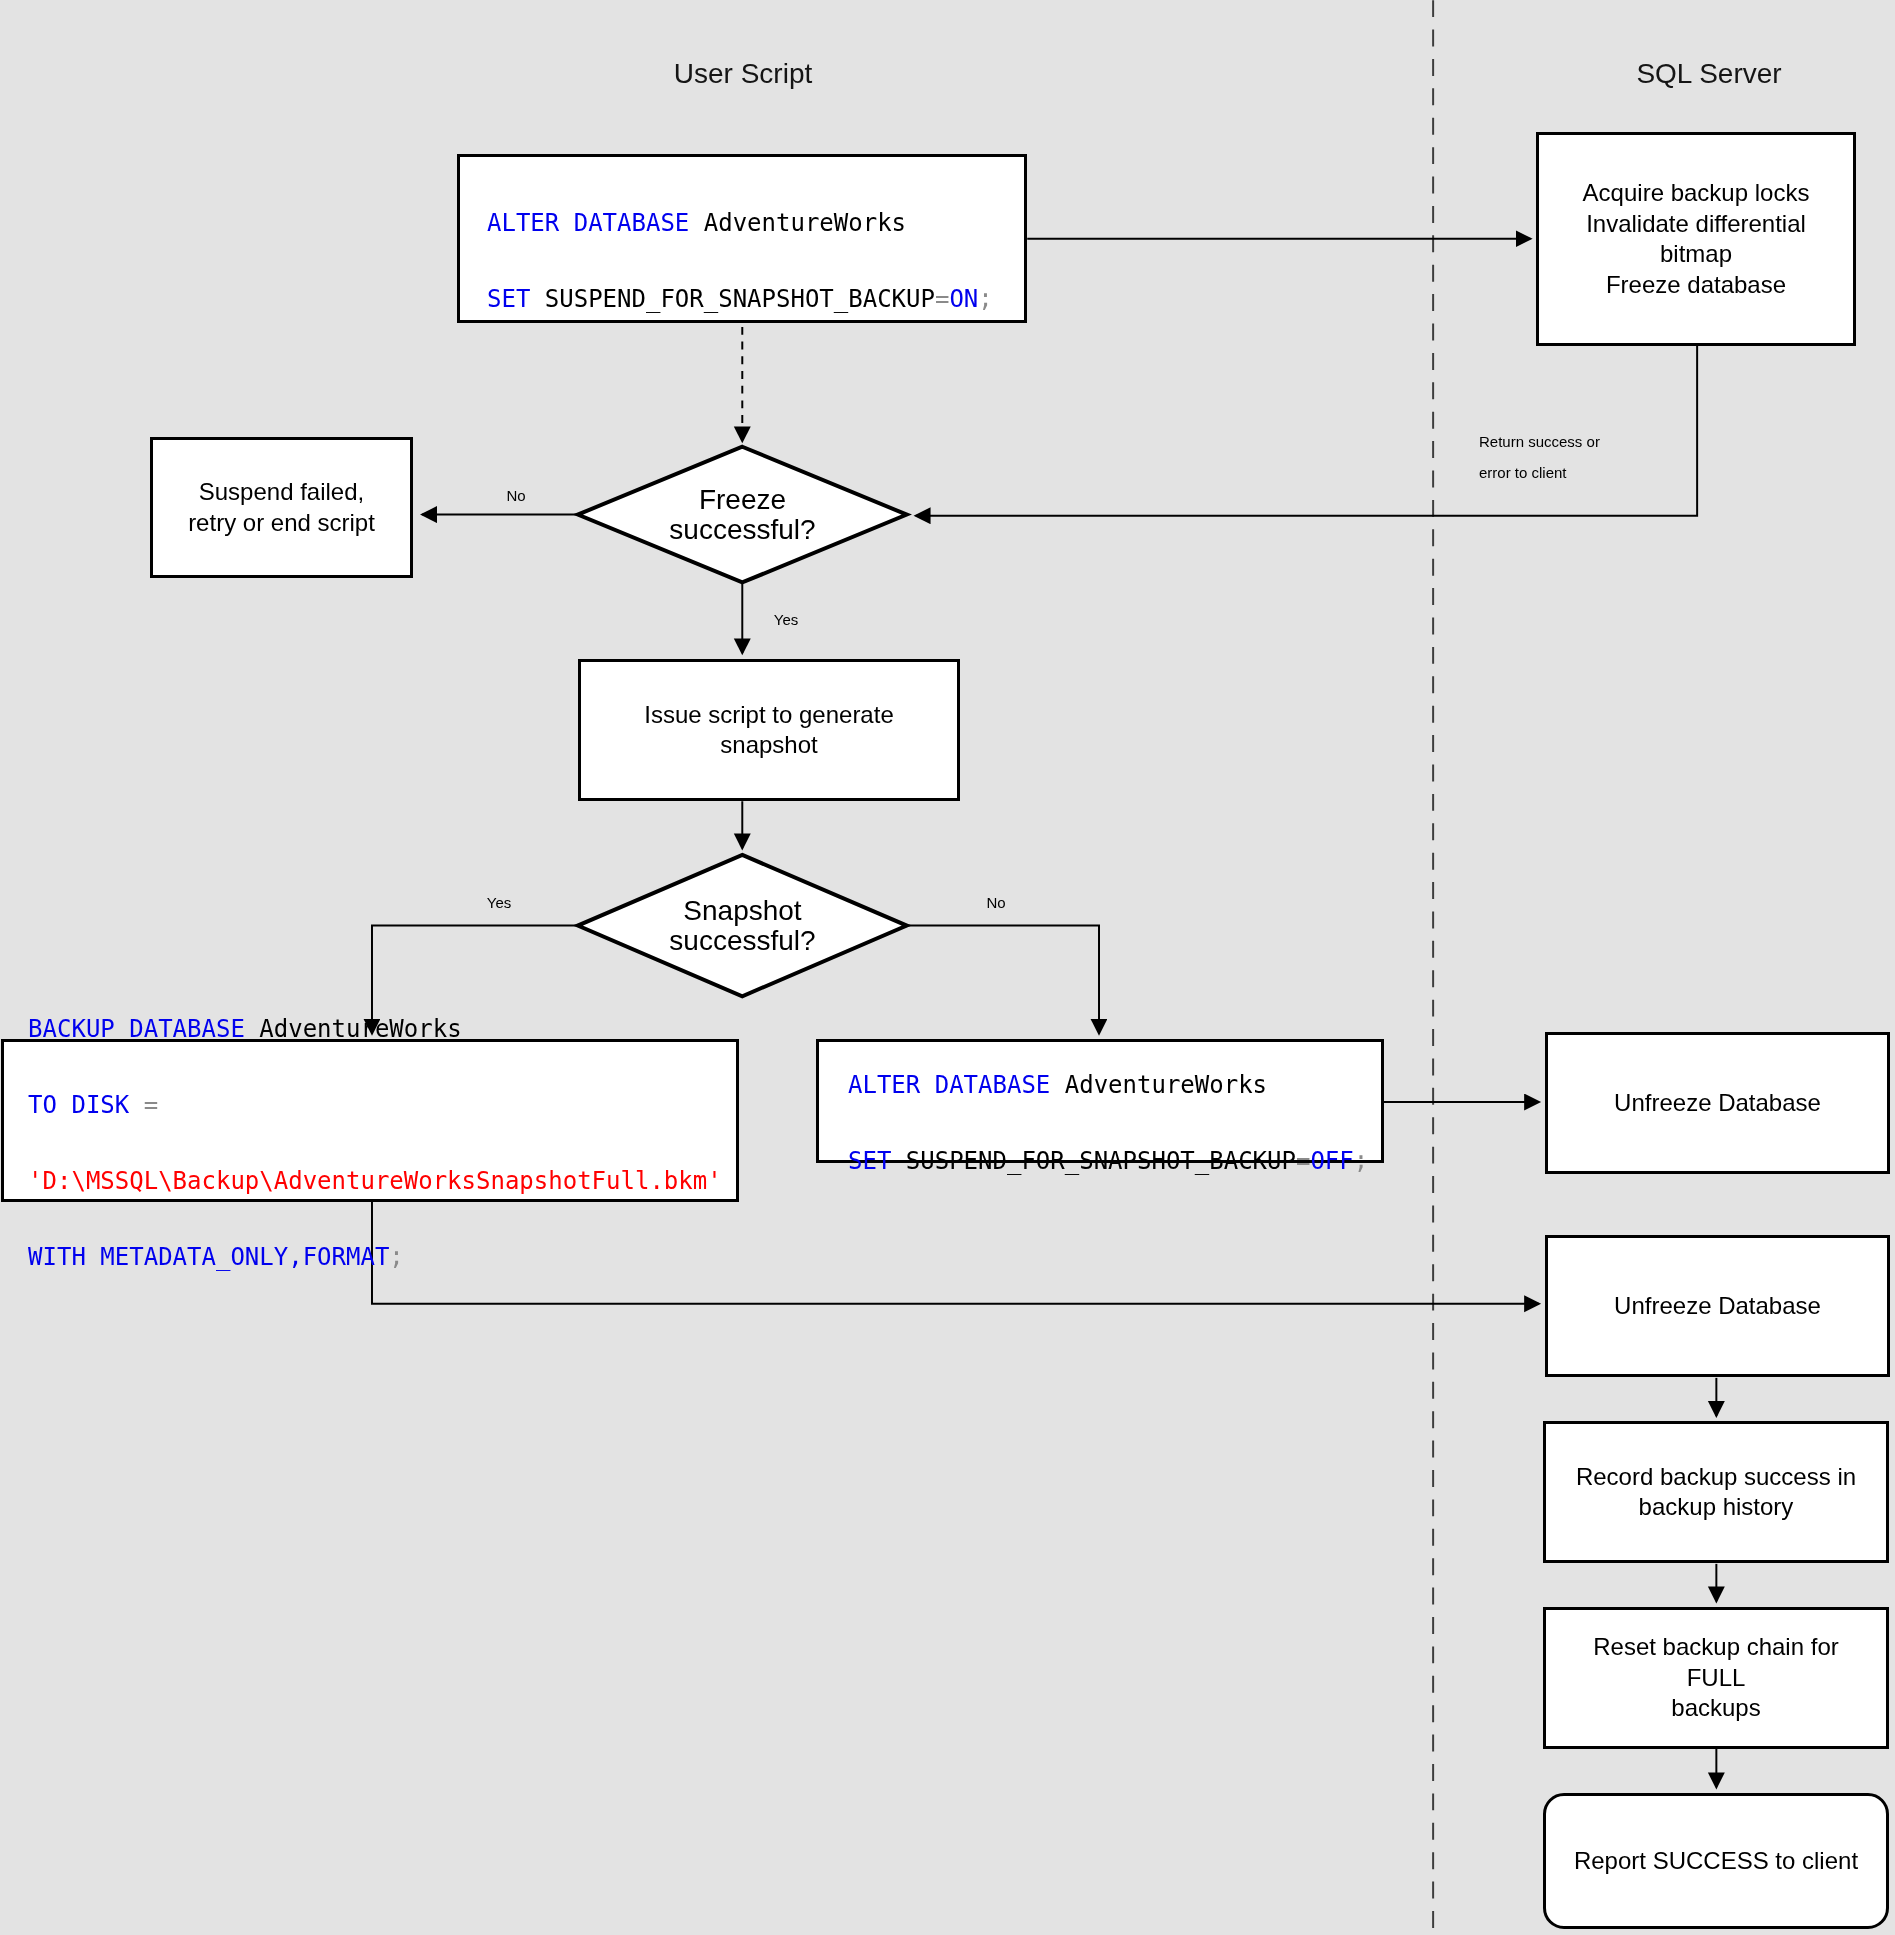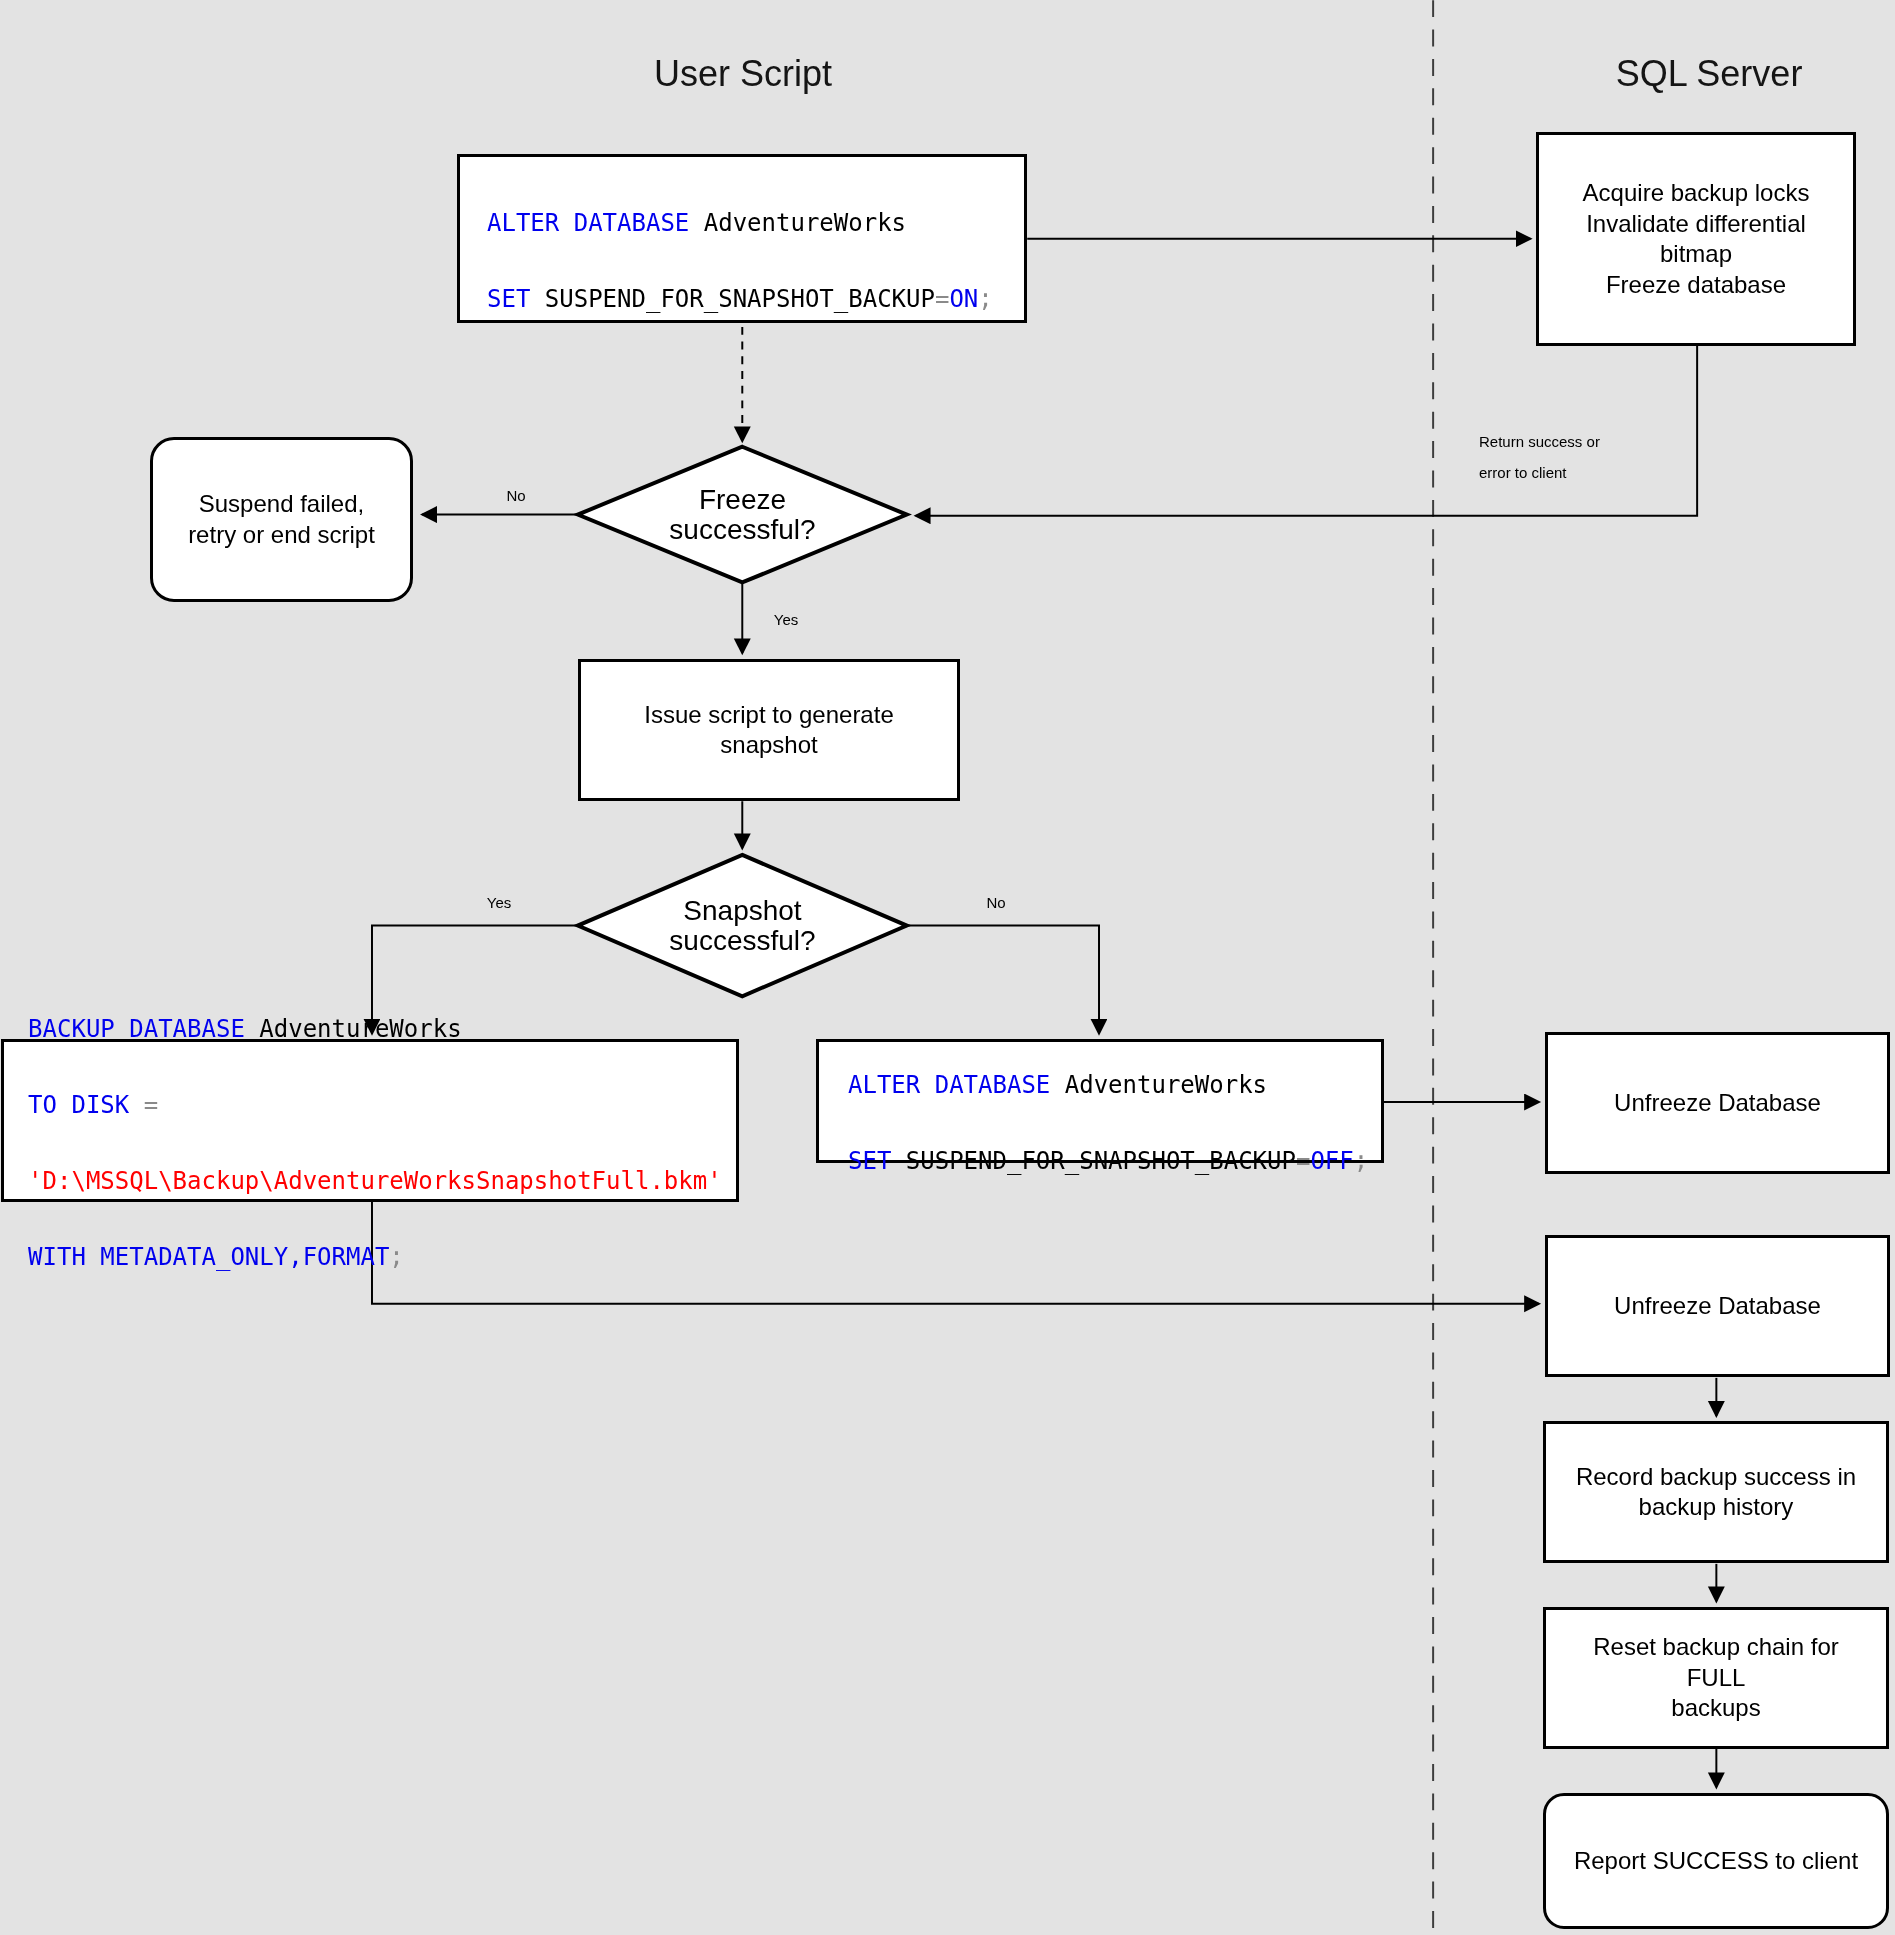--- a/index.html
+++ b/index.html
@@ -15,21 +15,21 @@
   }
   #overlay { position:absolute; left:0; top:0; z-index:1; }
   .connector { stroke:var(--c-connector); stroke-width:3.5; fill:none; }
   .connector.dashed { stroke-dasharray:14 12; }
   .divider-line { stroke:var(--c-divider); stroke-width:3.5; stroke-dasharray:30 22; fill:none; }
   .decision-shape { fill:var(--c-node_fill); stroke:var(--c-node_border); stroke-width:7; }
   #arrowhead polygon { fill:var(--c-connector); }
 
   .lane-title {
     position:absolute; top:54px; transform:translateX(-50%);
-    font-size:36px; line-height:40px; color:#151515; z-index:3; white-space:nowrap;
+    font-size:28px; line-height:40px; color:#151515; z-index:3; white-space:nowrap;
   }
   #title-left { left:743px; }
   #title-right { left:1709px; }
 
   .node {
     position:absolute; z-index:2; box-sizing:border-box;
     background:var(--c-node_fill); border:3.4px solid var(--c-node_border);
     display:flex; align-items:center; justify-content:center;
     text-align:center; white-space:pre-line;
     font-size:24px; line-height:30.5px;
@@ -39,21 +39,21 @@
     text-align:left; white-space:pre;
     font-family:"DejaVu Sans Mono","Liberation Mono",monospace;
     font-size:24px; line-height:32px;
   }
   .code-line { white-space:pre;margin-top:44px; }
   .tok-kw{color:var(--c-kw);} .tok-id{color:var(--c-id);}
   .tok-str{color:var(--c-str);} .tok-op{color:var(--c-op);}
 
   #n-alter-on   { left:457px;  top:154px;  width:570px; height:169px; padding-left:27px; }
   #n-acquire    { left:1536px; top:132px;  width:320px;  height:214px; padding:0 12.4px; }
-  #n-suspend    { left:150px;  top:437px;  width:263px;  height:165px;border-radius:24px; }
+  #n-suspend    { left:150px;  top:437px;  width:263px;  height:141px; }
   #n-issue      { left:578px; top:659px; width:382px;  height:142px; padding:0 19px; }
   #n-backup     { left:1.1px;    top:1039px; width:738px; height:163px; padding-left:24px; }
   #n-alter-off  { left:816px; top:1039px; width:568px; height:124px; padding-left:29px; }
   #n-unfreeze-1 { left:1545px; top:1032px; width:345px;  height:142px; }
   #n-unfreeze-2 { left:1545px; top:1235px; width:345px;  height:142px; }
   #n-record     { left:1543px; top:1421px; width:346px;  height:142px; padding:0 12px; }
   #n-reset      { left:1543px; top:1607px; width:346px;  height:142px; padding:0 20.4px; }
   #n-report     { left:1543px; top:1793px; width:346px;  height:136px;border-radius:21px; }
 
   .decision-label {

